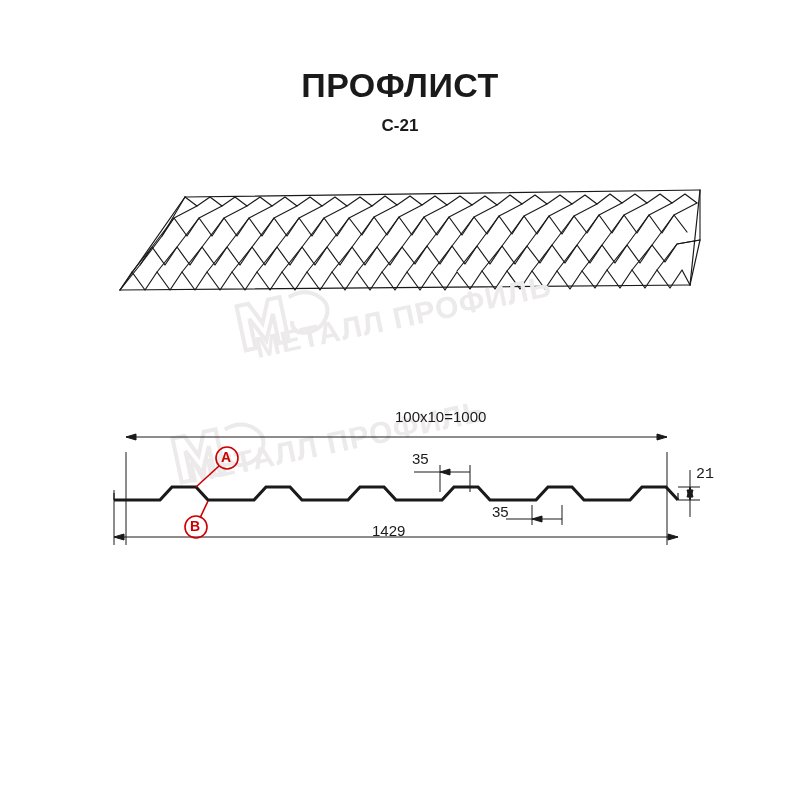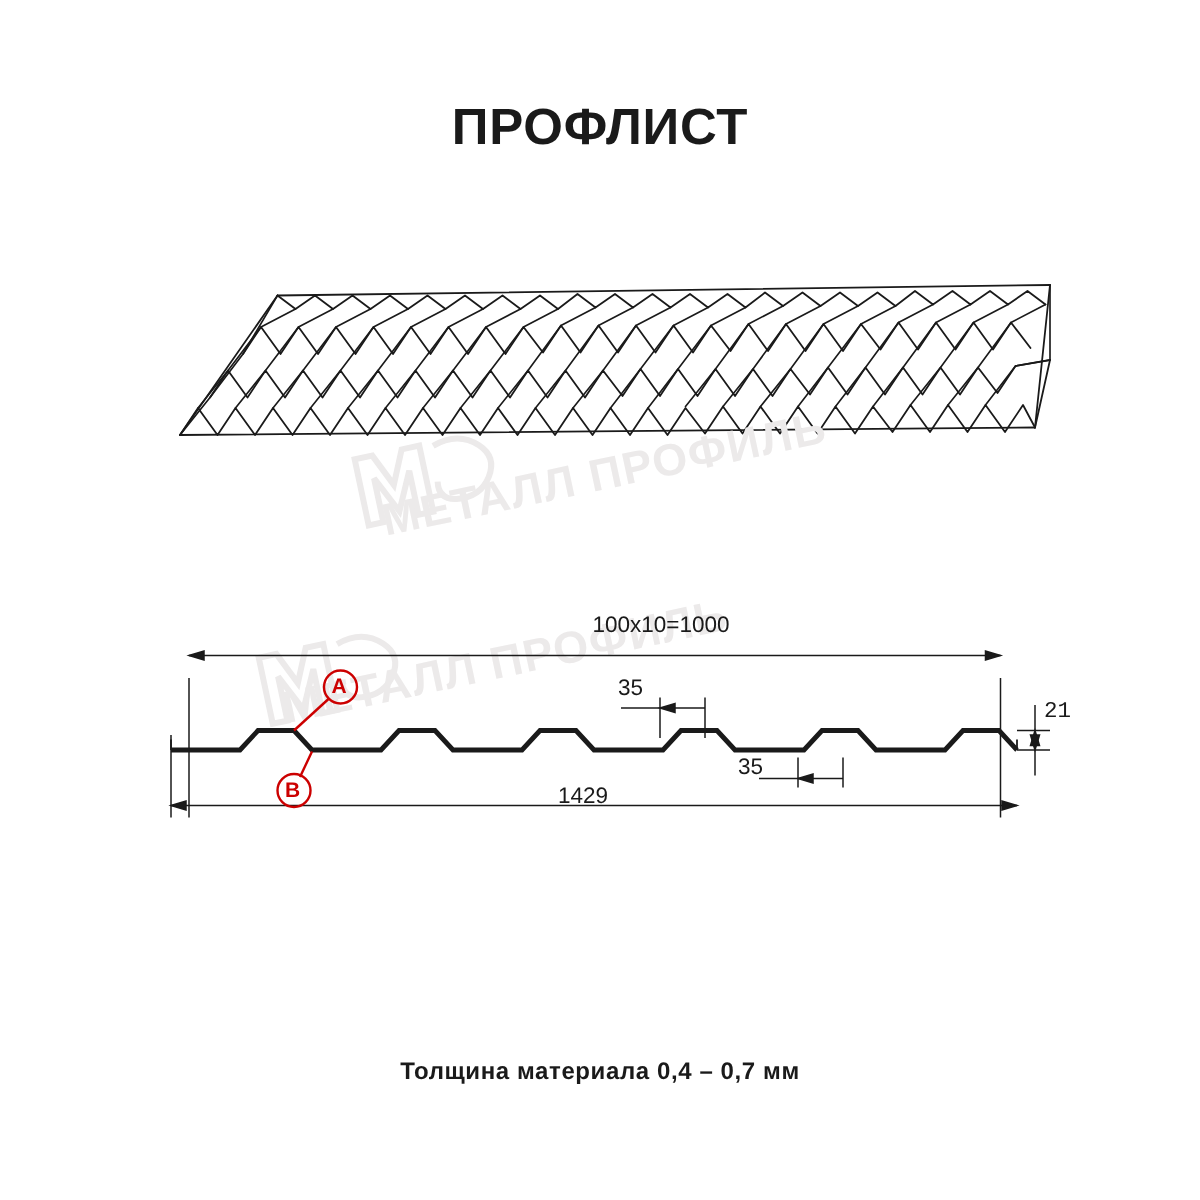--- a/index.html
+++ b/index.html
@@ -67,20 +67,21 @@
   }
   .wm1 { top: 300px; left: 252px; }
   .wm2 { top: 425px; left: 186px; }
 </style>
 </head>
 <body>
 
 <div class="page">
 
   <div class="title">ПРОФЛИСТ</div>
+  <div class="subtitle">С-21</div>
 
   <svg class="svg-layer" width="800" height="800" viewBox="0 0 800 800">
     <g fill="none" stroke="#1a1a1a" stroke-width="1.2" stroke-linejoin="round" stroke-linecap="round">
 
       <path d="M120,290 L185,197"></path>
       <path d="M185,197 L700,190"></path>
       <path d="M700,190 L690,285"></path>
       <path d="M120,290 L690,285"></path>
 
       <g id="ribs">
@@ -193,14 +194,13 @@
 
   <div style="position:absolute; left:355px; top:408px; font-size:15px;margin-left:40px;">100х10=1000</div>
   <div style="position:absolute; left:372px; top:522px; font-size:15px;">1429</div>
   <div style="position:absolute; left:696px; top:466px; font-size:15px;font-family:Liberation Mono, monospace;">21</div>
   <div style="position:absolute; left:412px; top:450px; font-size:15px;">35</div>
   <div style="position:absolute; left:492px; top:503px; font-size:15px;">35</div>
 
   <div style="position:absolute; left:221px; top:449px; font-size:14px; font-weight:bold; color:#cc0000;">A</div>
   <div style="position:absolute; left:190px; top:518px; font-size:14px; font-weight:bold; color:#cc0000;">B</div>
 
-  <div class="footer">Толщина материала 0,4 – 0,7 мм</div>
 </div>
 
 </body></html>

